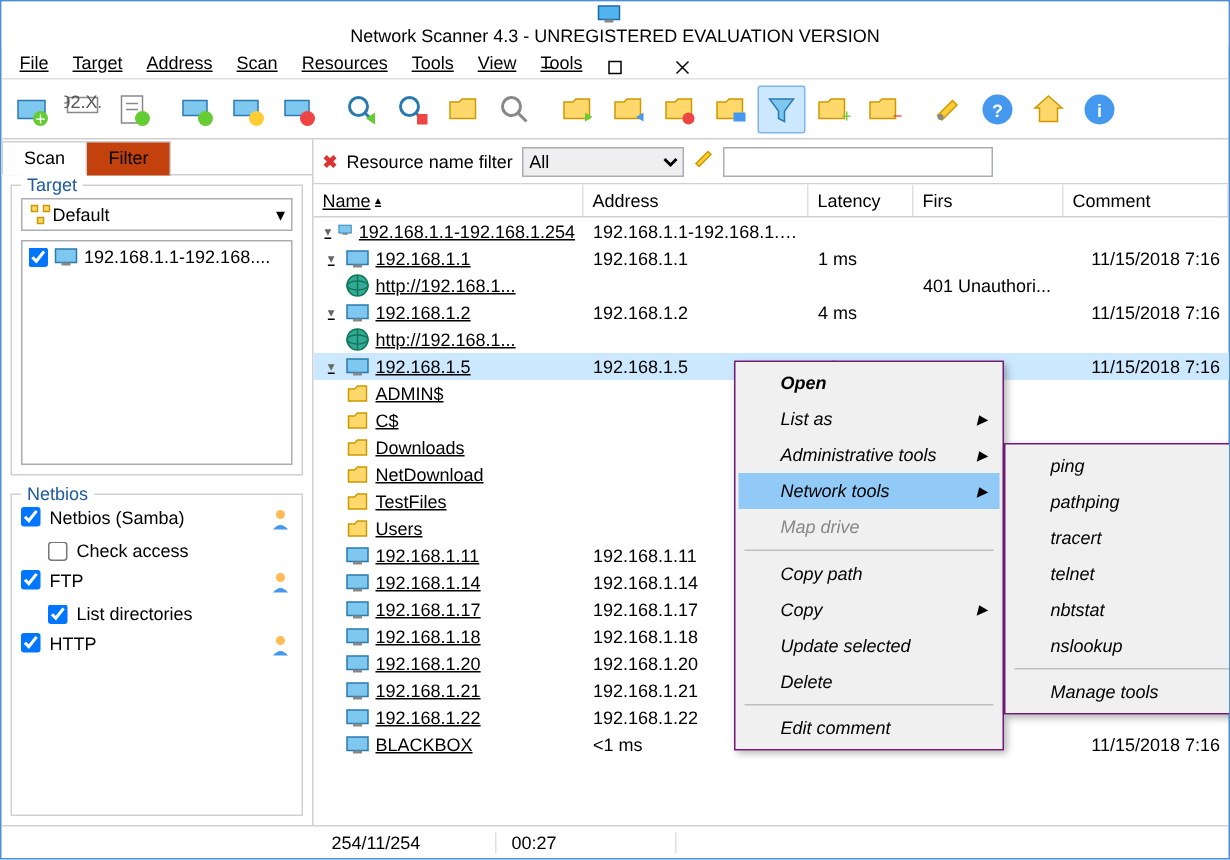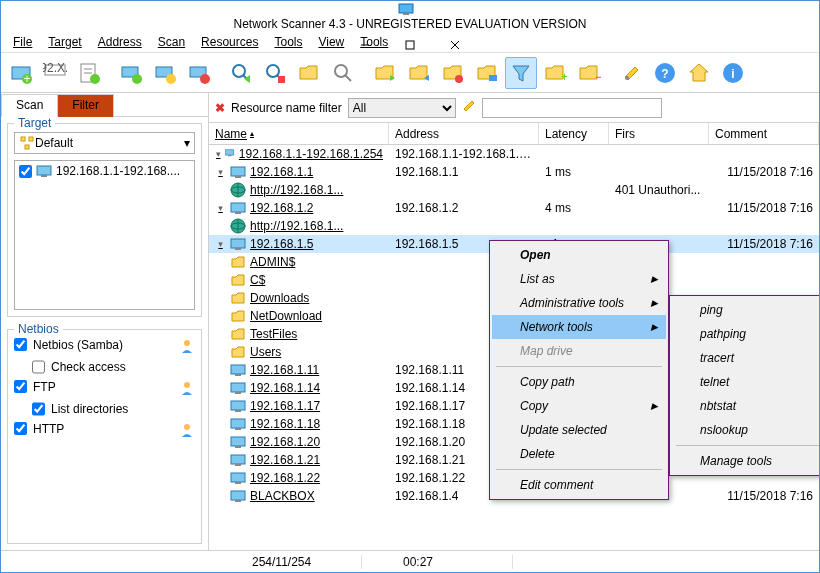--- a/index.html
+++ b/index.html
@@ -32,21 +32,21 @@
 .panel-group .legend { position: absolute; top: -8px; left: 6px; background: #fff; padding: 0 4px; color: #1e5aa0; }
 .target-combo { width: 100%; height: 22px; border: 1px solid #abadb3; display: flex; align-items: center; padding: 0 4px; margin-bottom: 6px; background: #fff; }
 .target-combo .dd { margin-left: auto; }
 .target-list { height: 150px; border: 1px solid #abadb3; background: #fff; overflow: auto; }
 .target-item { display: flex; align-items: center; padding: 2px 4px; gap: 4px; }
 .target-item input { width: 13px; height: 13px; }
 
 .services-list { display: flex; flex-direction: column; gap: 6px; }
 .svc-row { display: flex; align-items: flex-start; gap: 6px; }
 .svc-row .svc-icon { margin-left: auto; width: 16px; height: 16px; }
-.svc-sub { margin-left: 18px; display: flex; gap: 6px; }
+.svc-sub { margin-left: 18px; display: flex; align-items: center; gap: 6px; }
 
 .right-panel { flex: 1; display: flex; flex-direction: column; overflow: hidden; }
 .filterbar { height: 30px; display: flex; align-items: center; padding: 0 6px; gap: 6px; border-bottom: 1px solid #d0d0d0; }
 .filterbar select { width: 108px; height: 20px; border: 1px solid #abadb3; }
 .filterbar input { width: 180px; height: 20px; border: 1px solid #abadb3; padding: 0 4px; }
 
 .grid-header { display: flex; height: 22px; border-bottom: 1px solid #d0d0d0; background: #fff; }
 .grid-header .col { padding: 3px 6px; border-right: 1px solid #e0e0e0; display: flex; align-items: center; gap: 3px; }
 .col-name { width: 180px; text-decoration: underline; }
 .col-addr { width: 150px; }
@@ -64,21 +64,21 @@
 .indent1 { padding-left: 20px; }
 .indent2 { padding-left: 38px; }
 
 .ctx-menu { position: absolute; background: #f0f0f0; border: 1px solid #701a75; box-shadow: 2px 2px 5px rgba(0,0,0,0.3); padding: 2px; min-width: 180px; z-index: 100; font-style: italic; }
 .ctx-item { padding: 5px 24px 5px 28px; display: flex; align-items: center; position: relative; }
 .ctx-item.hl { background: #91c9f7; }
 .ctx-item.disabled { color: #888; }
 .ctx-item .arrow { position: absolute; right: 8px; font-size: 9px; }
 .ctx-sep { height: 1px; background: #c0c0c0; margin: 3px 4px; }
 
-.statusbar { height: 22px; border-top: 1px solid #d0d0d0; display: flex; align-items: center; gap: 31px; }
+.statusbar { height: 22px; border-top: 1px solid #d0d0d0; display: flex; align-items: center; }
 .statusbar .cell { padding: 0 10px; border-right: 1px solid #e0e0e0; min-width: 120px; }
 
 .ico { width: 16px; height: 16px; display: inline-block; }
 </style>
 </head>
 <body>
 
 <div class="titlebar">
   <span class="icon">
     <svg viewBox="0 0 16 16">
@@ -607,21 +607,20 @@
         </div>
         <div class="row">
     <div class="cell col-name name-cell indent1">
             <span class="expander"></span>
             <span class="ico"><svg viewBox="0 0 16 16">
                 <rect x="1" y="3" width="14" height="9" fill="#7ec8f0" stroke="#2a7ab0"></rect>
                 <rect x="5" y="12" width="6" height="2" fill="#888"></rect>
               </svg></span>
             <span>BLACKBOX</span>
           </div>
-    <div class="cell col-addr">192.168.1.4</div>
     <div class="cell col-lat">&lt;1 ms</div>
     <div class="cell col-comm"></div>
     <div class="cell col-first" style="text-align:right">11/15/2018 7:16</div>
         </div>
         <div class="ctx-menu" id="ctx1" style="left:280px; top:95px; width:180px">
           <div class="ctx-item">
             <span style="font-weight:bold">Open</span>
           </div>
           <div class="ctx-item">
             <span>List as</span>

